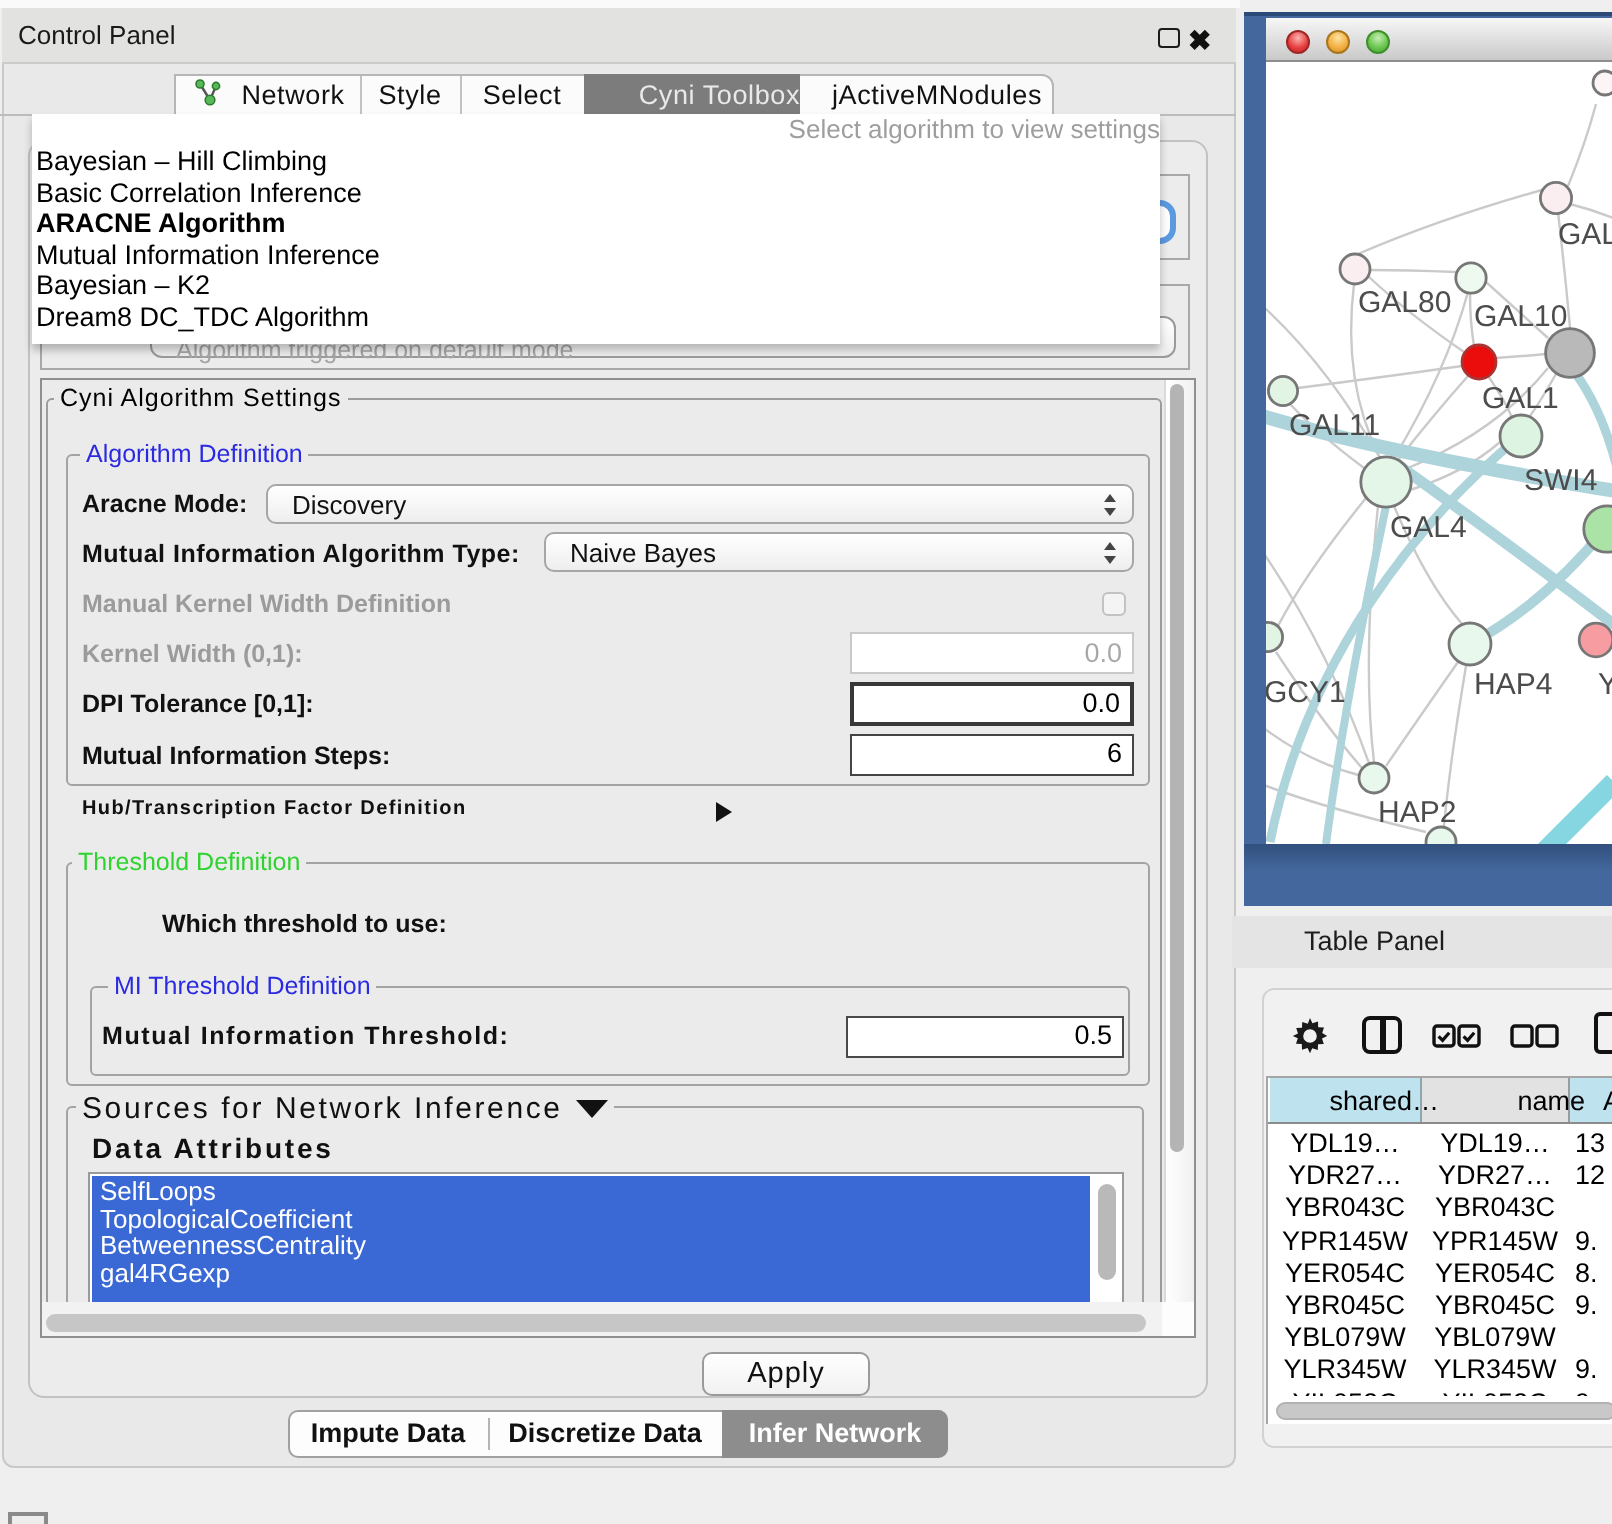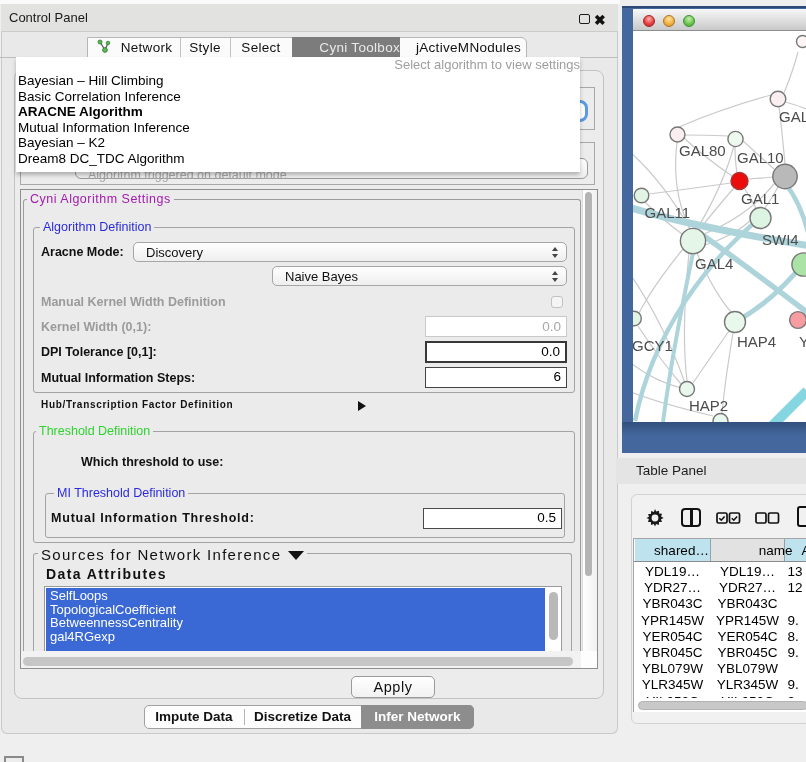--- a/index.html
+++ b/index.html
@@ -59,29 +59,30 @@
 <div class="abs" style="left:20px;top:142px;width:575px;height:43px;border:1px solid #a8a8a8;box-sizing:border-box"></div>
 <div class="abs" style="left:75px;top:158px;width:513px;height:21px;border:1px solid #9a9a9a;border-radius:6px;background:linear-gradient(#ffffff,#ededed);box-sizing:border-box"></div>
 <div class="abs" style="left:88px;top:163px;font-size:12.5px;color:#a6a6a6;line-height:24px">Algorithm triggered on default mode</div>
 
 <div class="abs" style="left:20px;top:189px;width:578px;height:480px;border:1px solid #8f8f8f;background:#ebebeb;box-sizing:border-box"></div>
 
 <div class="abs" style="left:582px;top:190px;width:15px;height:478px;background:linear-gradient(to right,#ffffff,#f0f0f0);border-left:1px solid #dadada;box-sizing:border-box"></div>
 <div class="abs" style="left:585px;top:192px;width:7px;height:384px;background:#b4b4b4;border-radius:4px"></div>
 
 <div class="abs" style="left:23px;top:199px;width:558px;height:453px;border:1px solid #9c9c9c;border-bottom:none;border-radius:3px 3px 0 0;box-sizing:border-box"></div>
-<div class="gtitle" style="left:27px;top:192px;color:#a21caf;background:#ebebeb;letter-spacing:0.5px">Cyni Algorithm Settings</div>
+<div class="gtitle" style="left:27px;top:192px;color:#000000;background:#ebebeb;letter-spacing:0.5px">Cyni Algorithm Settings</div>
 
 <div class="grp" style="left:33px;top:227px;width:540px;height:164px"></div>
 <div class="gtitle" style="left:40px;top:220px;color:#2a2ae0">Algorithm Definition</div>
 <div class="lbl" style="left:41px;top:245px">Aracne Mode:</div>
 <div class="combo" style="left:133px;top:242px;width:434px">
       <span class="txt">Discovery</span>
       <span class="arr"></span>
     </div>
+<div class="lbl" style="left:41px;top:270px;letter-spacing:0.25px">Mutual Information Algorithm Type:</div>
 <div class="combo" style="left:272px;top:266px;width:295px">
       <span class="txt">Naive Bayes</span>
       <span class="arr"></span>
     </div>
 <div class="glbl" style="left:41px;top:295px">Manual Kernel Width Definition</div>
 <div class="abs" style="left:551px;top:296px;width:12px;height:12px;border:1px solid #c2c2c2;border-radius:3px;background:#f4f4f4;box-sizing:border-box"></div>
 <div class="glbl" style="left:41px;top:320px">Kernel Width (0,1):</div>
 <div class="fld" style="left:425px;top:316px;width:142px;height:21px;border:1px solid #c9c9c9;color:#a8a8a8;line-height:19px">0.0</div>
 <div class="lbl" style="left:41px;top:345px">DPI Tolerance [0,1]:</div>
 <div class="fld" style="left:425px;top:341px;width:142px;height:22px;border:2px solid #383838;color:#000;line-height:18px">0.0</div>
@@ -212,21 +213,21 @@
   <text x="129" y="214">SWI4</text>
   <text x="62" y="237.5">GAL4</text>
   <text x="104" y="316">HAP4</text>
   <text x="166" y="316">YJ</text>
   <text x="-1" y="320">GCY1</text>
   <text x="56" y="380">HAP2</text>
 </g>
 </svg>
 
 <div class="abs" style="left:616px;top:458px;width:190px;height:26px;background:#e4e4e4"></div>
-<div class="abs" style="left:636px;top:458px;height:26px;line-height:26px;font-size:13.5px;color:#1d1d1d">Table Panel</div>
+<div class="abs" style="left:652px;top:458px;height:26px;line-height:26px;font-size:13.5px;color:#1d1d1d">Table Panel</div>
 <div class="abs" style="left:631px;top:494px;width:180px;height:230px;background:#f1f1f1;border:1px solid #d2d2d2;border-radius:6px;box-sizing:border-box"></div>
 
 <svg class="abs" style="left:646px;top:509px" width="18" height="18" viewBox="0 0 18 18">
   <path fill="#1a1a1a" d="M9,0 l1.2,2.6 2.8-.9 .1,2.9 2.9,.1 -.9,2.8 L17.6,9 15,10.2l.9,2.8-2.9,.1-.1,2.9-2.8-.9L9,17.6 7.8,15l-2.8,.9-.1-2.9-2.9-.1 .9-2.8L0.4,9 3,7.8 2.1,5l2.9-.1 .1-2.9 2.8,.9z M9,5.6 A3.4,3.4 0 1,0 9,12.4 A3.4,3.4 0 1,0 9,5.6z" fill-rule="evenodd"></path>
 </svg>
 <div class="abs" style="left:681px;top:508px;width:20px;height:19px;border:2.6px solid #111;border-radius:4px;box-sizing:border-box"></div>
 <div class="abs" style="left:690px;top:508px;width:2.6px;height:19px;background:#111"></div>
 <svg class="abs" style="left:716px;top:512px" width="26" height="13" viewBox="0 0 26 13">
   <rect x="1" y="1" width="10" height="10" rx="1.5" fill="none" stroke="#111" stroke-width="1.7"></rect>
   <path d="M3.3,6.2 l2,2 3.3-3.8" stroke="#111" stroke-width="1.6" fill="none"></path>
@@ -238,21 +239,21 @@
   <rect x="13.5" y="1" width="10" height="10" rx="1.5" fill="none" stroke="#111" stroke-width="1.7"></rect>
 </svg>
 <div class="abs" style="left:797px;top:506px;width:16px;height:21px;border:2.6px solid #111;border-radius:3px;box-sizing:border-box"></div>
 
 <div class="abs" style="left:632.5px;top:538px;width:173.5px;height:174px;background:#fff;border-left:1px solid #a6a6a6;border-top:1px solid #a6a6a6;box-sizing:border-box;overflow:hidden">
 
   <div class="abs" style="left:1px;top:0;width:76px;height:23px;background:#bfe2ef;border-right:1.6px solid #8fa6ae;box-sizing:border-box"></div>
   <div class="abs" style="left:77px;top:0;width:74.5px;height:23px;background:#e2e2e2;border-right:1.6px solid #9c9c9c;box-sizing:border-box"></div>
   <div class="abs" style="left:151.5px;top:0;width:22px;height:23px;background:#bfe2ef"></div>
   <div class="abs" style="left:0;top:22px;width:173.5px;height:1px;background:#8b8b8b"></div>
-  <div class="abs" style="left:10px;top:0;width:76px;height:23px;line-height:23px;text-align:center;font-size:13.5px">shared…</div>
+  <div class="abs" style="left:10px;top:0;width:76px;height:23px;line-height:23px;text-align:right;font-size:13.5px">shared…</div>
   <div class="abs" style="left:85px;top:0;width:74px;height:23px;line-height:23px;text-align:right;font-size:13.5px">name</div>
   <div class="abs" style="left:168px;top:0;width:20px;height:23px;line-height:23px;font-size:13.5px">Av</div>
 
   <div class="trow" style="top:25px">
         <span class="tc" style="left:2px;width:74px">YDL19…</span>
         <span class="tc" style="left:77px;width:74px">YDL19…</span>
         <span class="tc" style="left:154px;width:40px;text-align:left">13</span>
       </div>
   <div class="trow" style="top:41.2px">
         <span class="tc" style="left:2px;width:74px">YDR27…</span>

